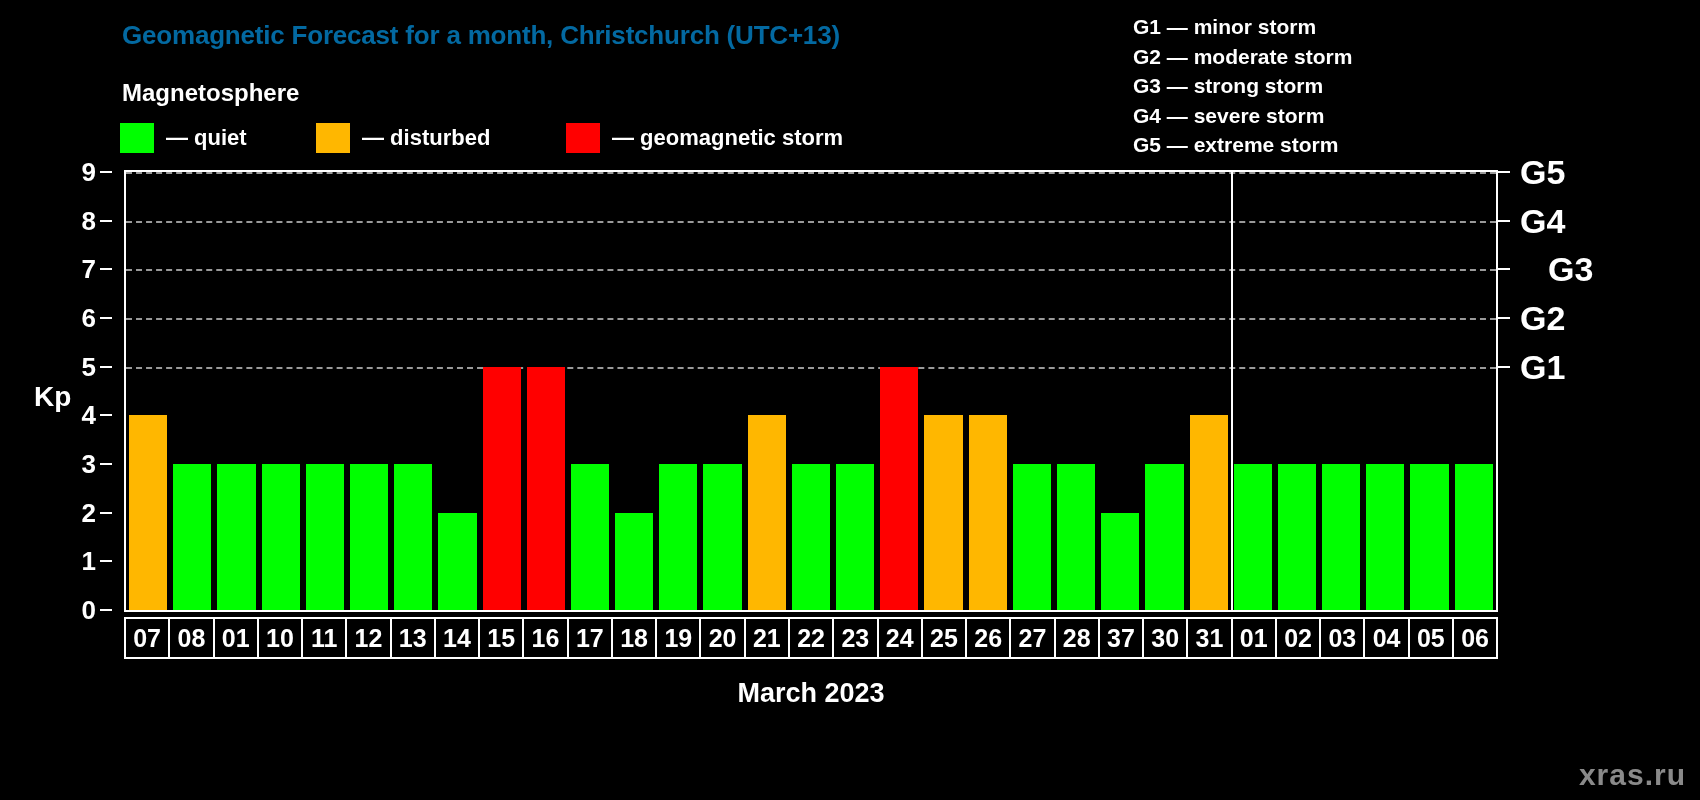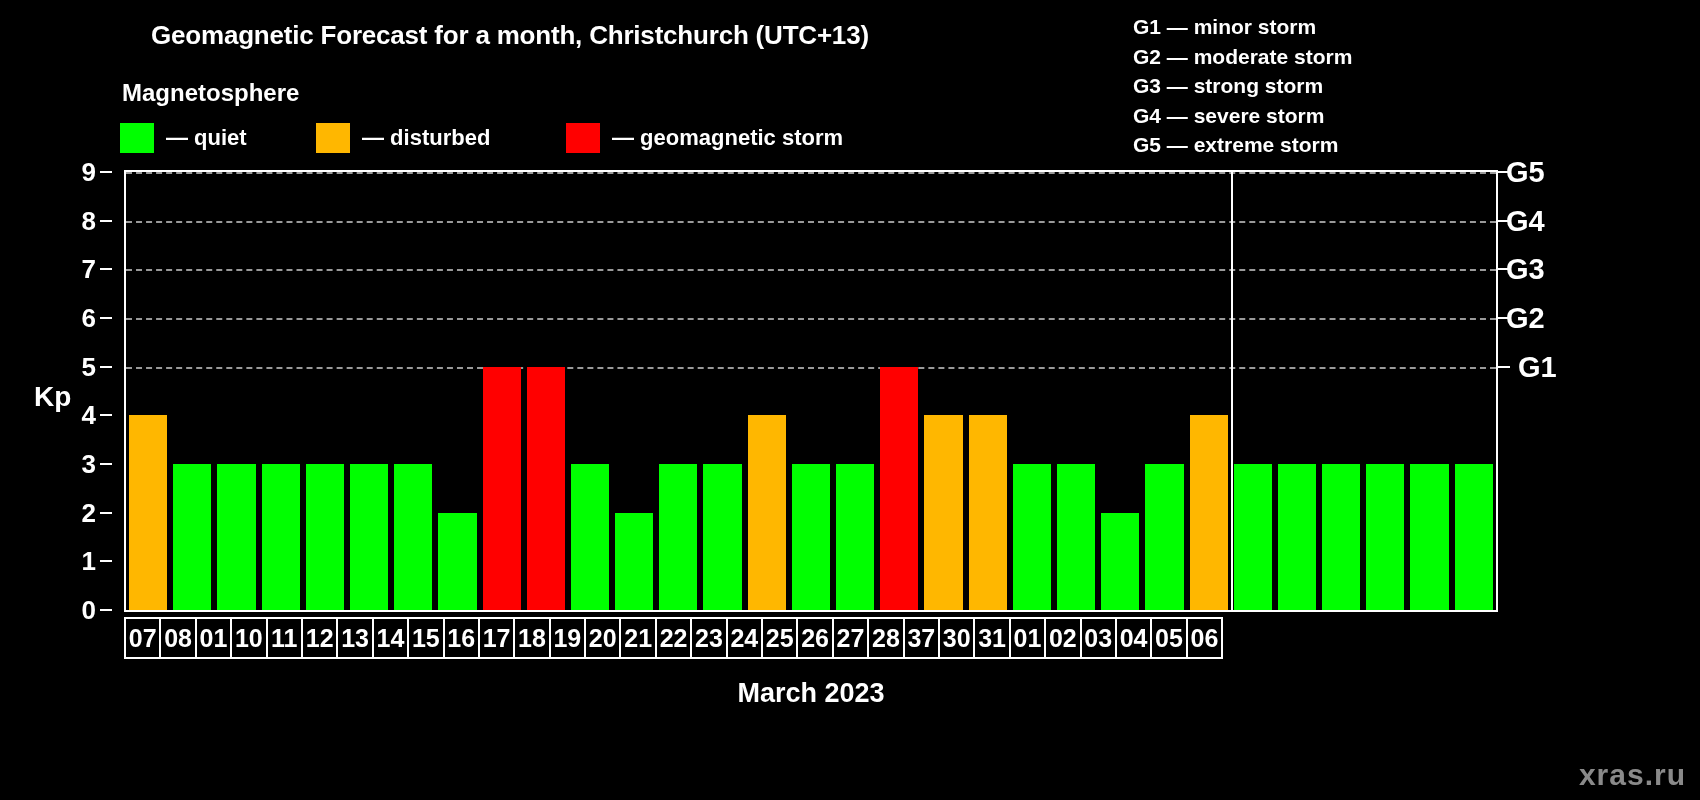--- a/index.html
+++ b/index.html
@@ -6,22 +6,22 @@
   html, body {
     width: 1700px; height: 800px;
     background: #000000;
     font-family: "Liberation Sans", sans-serif;
     overflow: hidden;
   }
   #root { position: relative; width: 1700px; height: 800px; background:#000; }
 
   .chart-title {
     position: absolute; left: 122px; top: 20px;
-    font-size: 26px; font-weight: bold; color: #ffffff;
-    white-space: nowrap; letter-spacing: -0.2px; margin-left: 29px;
+    font-size: 26px; font-weight: bold; color: #0369a1;
+    white-space: nowrap; letter-spacing: -0.2px;
   }
 
   .gscale {
     position: absolute; left: 1133px; top: 12px;
     font-size: 21px; font-weight: bold; color: #ffffff;
     line-height: 29.5px; white-space: nowrap;
   }
   .gscale .grow { display:block; }
 
   .ms-title {
@@ -76,32 +76,32 @@
     border-top: 2px solid #ffffff; transform: translateY(-1px);
   }
   .kp-label {
     position: absolute; left: 34px; top: 381px;
     font-size: 28px; font-weight: bold; color: #ffffff;
   }
 
   
   .glabels { position: absolute; left: 1498px; top: 170px; width: 110px; height: 442px; }
   .glab {
-    position: absolute; left: 8px; transform: translateY(-50%);
-    font-size: 29px; font-weight: bold; color: #ffffff;
+    position: absolute; left: 22px; transform: translateY(-50%);
+    font-size: 34px; font-weight: bold; color: #ffffff;
   }
   .gtick {
     position: absolute; left: 0px; width: 12px; height: 0;
     border-top: 2px solid #ffffff; transform: translateY(-1px);
   }
 
   
   .xaxis {
     position: absolute; left: 124px; top: 617px;
-    width: 1099px; height: 42px;
+    width: 1374px; height: 42px;
     display: flex;
     border: 2px solid #ffffff;
   }
   .day-cell {
     flex: 1 1 0; position: relative;
     border-right: 2px solid #ffffff;
     display: flex; align-items: center; justify-content: center;
     color: #ffffff; font-size: 25px; font-weight: bold;
     background: #000000;
   }
@@ -275,25 +275,25 @@
           <div class="bar" title="05: Kp 3 (quiet)" style="height: 146px; background: rgb(0, 255, 0);"></div>
         </div>
         <div class="bar-cell">
           <div class="bar" title="06: Kp 3 (quiet)" style="height: 146px; background: rgb(0, 255, 0);"></div>
         </div>
       </div>
     <div class="divider" id="divider" style="left: 80.6452%;"></div>
   </div>
 
   <div class="glabels">
-      <div class="glab" style="top: 196.667px; margin-left: 12px;">G1</div>
+      <div class="glab" style="top: 196.667px;">G1</div>
       <div class="gtick" style="top: 196.667px;"></div>
       <div class="glab" style="top: 148px;">G2</div>
       <div class="gtick" style="top: 148px;"></div>
-      <div class="glab" style="top: 99.3333px;">G3</div>
+      <div class="glab" style="top: 99.3333px; margin-left: 28px;">G3</div>
       <div class="gtick" style="top: 99.3333px;"></div>
       <div class="glab" style="top: 50.6667px;">G4</div>
       <div class="gtick" style="top: 50.6667px;"></div>
       <div class="glab" style="top: 2px;">G5</div>
       <div class="gtick" style="top: 2px;"></div>
     </div>
 
   <div class="xaxis" id="xaxis">
       <div class="day-cell">07</div>
       <div class="day-cell">08</div>

